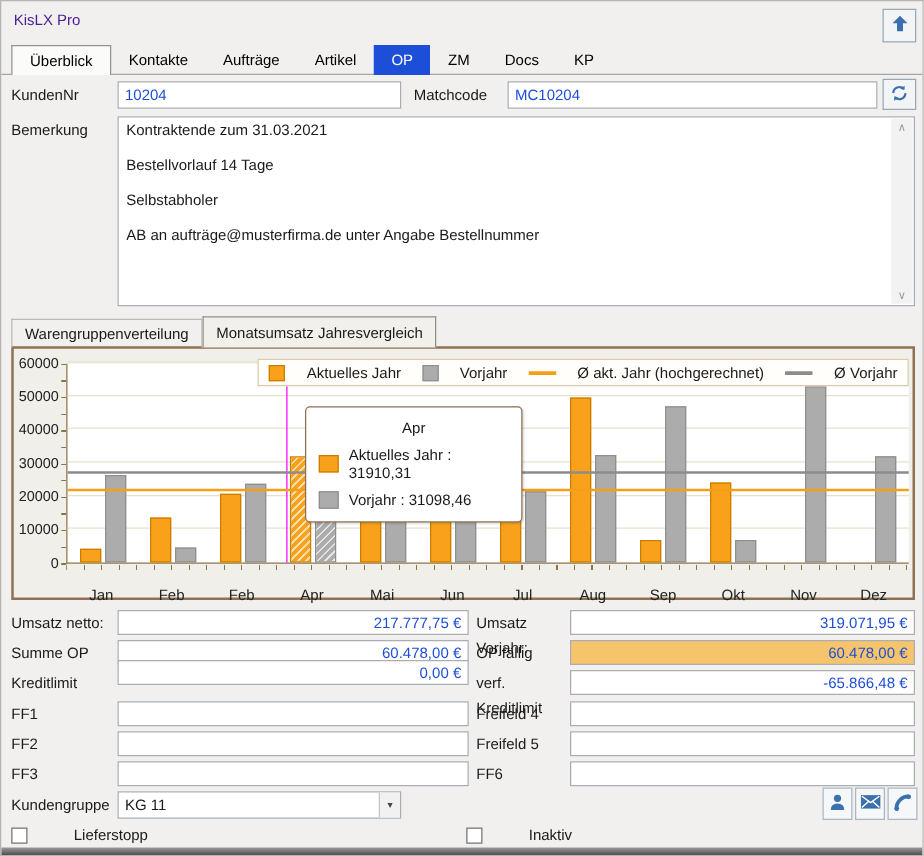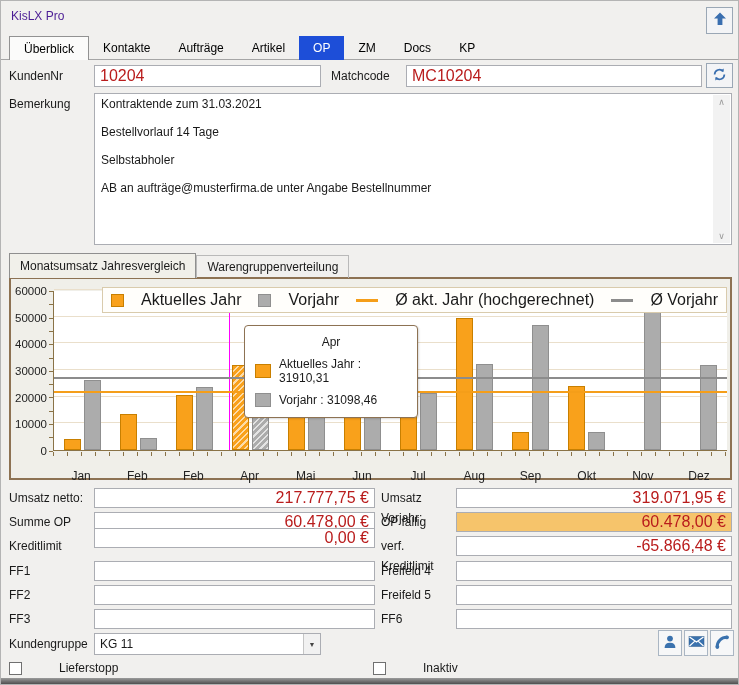--- a/index.html
+++ b/index.html
@@ -15,21 +15,21 @@
 
   
   .tabline { position:absolute; left:0; top:58px; width:739px; height:1px; background:#a5a5a5; }
   .tabs { position:absolute; left:8px; top:35px; height:24px; display:flex; align-items:stretch; z-index:2; }
   .tab { padding:0 14px; display:flex; align-items:center; color:#000000; cursor:pointer; white-space:nowrap; }
   .tab.active { background:#fbfbfa; border:1px solid #929292; border-bottom:none; }
   .tab.hl { background:#1d4ed8; color:#fff; }
 
   
   .lbl { position:absolute; height:22px; line-height:22px; color:#1a1a1a; }
-  .ibox { position:absolute; background:#fff; border:1px solid #abadb3; height:22px; font-size:16px; font-family:inherit; padding:0 5px; color:#b91c1c; }
+  .ibox { position:absolute; background:#fff; border:1px solid #abadb3; height:22px; font-size:12px; font-family:inherit; padding:0 5px; color:#1d4ed8; }
   input.ibox { outline:none; }
   .num { text-align:right; }
   .memo { position:absolute; left:93px; top:92px; width:638px; height:152px; background:#fff; border:1px solid #abadb3; }
   .memo-text { position:absolute; left:6px; top:3px; right:22px; bottom:3px; white-space:pre-wrap; line-height:14px; overflow:hidden; }
   .vscroll { position:absolute; top:1px; right:1px; bottom:1px; width:17px; background:#f2f2f2; display:flex; flex-direction:column; justify-content:space-between; align-items:center; }
   .varr { color:#9a9a9a; font-size:9px; line-height:14px; width:100%; text-align:center; cursor:pointer; }
 
   
   .ctabs { position:absolute; left:8px; top:252px; height:25px; display:flex; z-index:3; }
   .ctab { padding:0 10px; display:flex; align-items:center; border:1px solid #b9b9b9; border-bottom:none; background:transparent; color:#1a1a1a; cursor:pointer; height:23px; margin-top:2px; }
@@ -44,21 +44,21 @@
   .groups { position:absolute; inset:0; display:flex; z-index:1; }
   .grp { flex:1; display:flex; align-items:flex-end; justify-content:center; gap:3px; }
   .bar { width:17px; border:1px solid; }
   .xlabels { position:absolute; left:42px; top:190px; width:674px; display:flex; }
   .xlabels div { flex:1; text-align:center; font-size:12px; color:#222; }
   .xticks { position:absolute; left:42px; top:173px; width:675px; height:4px;
             background:repeating-linear-gradient(90deg,#8a7347 0 1px,transparent 1px 14px); }
   .yticks { position:absolute; left:38px; top:12px; width:4px; height:161px;
             background:repeating-linear-gradient(180deg,#8a7347 0 1px,transparent 1px 13.3px); }
   .ylab { position:absolute; left:0; width:36px; text-align:right; font-size:11.5px; color:#222; height:12px; line-height:12px; }
-  .legend { position:absolute; top:8px; right:3px; background:#fffefb; border:1px solid #d9cbac; padding:3px 8px; display:flex; align-items:center; gap:17px; font-size:16px; z-index:4; white-space:nowrap; }
+  .legend { position:absolute; top:8px; right:3px; background:#fffefb; border:1px solid #d9cbac; padding:3px 8px; display:flex; align-items:center; gap:17px; font-size:12px; z-index:4; white-space:nowrap; }
   .sw { width:13px; height:13px; border:1px solid; display:inline-block; }
   .lsw { width:22px; height:0; border-top:3px solid; display:inline-block; }
 
   
   .tooltip { position:absolute; left:233px; top:46px; width:174px; background:#fff; border:1px solid #8d7253; border-radius:4px; padding:9px 10px 10px; z-index:10; box-shadow:1px 1px 2px rgba(0,0,0,.15); }
   .tt-title { text-align:center; margin-bottom:4px; }
   .tt-row { display:flex; align-items:center; gap:8px; margin-top:8px; }
   .tt-sw { width:16px; height:14px; border:1px solid; flex:0 0 auto; }
 
   
@@ -131,22 +131,22 @@
 Selbstabholer
 
 AB an aufträge@musterfirma.de unter Angabe Bestellnummer</div>
     <div class="vscroll">
       <div class="varr">∧</div>
       <div class="varr">∨</div>
     </div>
   </div>
 
   <div class="ctabs" id="chart-tabs">
+      <div class="ctab">Warengruppenverteilung</div>
       <div class="ctab active">Monatsumsatz Jahresvergleich</div>
-      <div class="ctab">Warengruppenverteilung</div>
     </div>
 
   <div class="panel" id="chart-panel">
     <div class="yticks"></div>
     <div class="xticks"></div>
     <div class="plot" id="plot">
         <div class="grid" style="bottom: 26.6667px;"></div>
         <div class="grid" style="bottom: 53.3333px;"></div>
         <div class="grid" style="bottom: 80px;"></div>
         <div class="grid" style="bottom: 106.667px;"></div>

